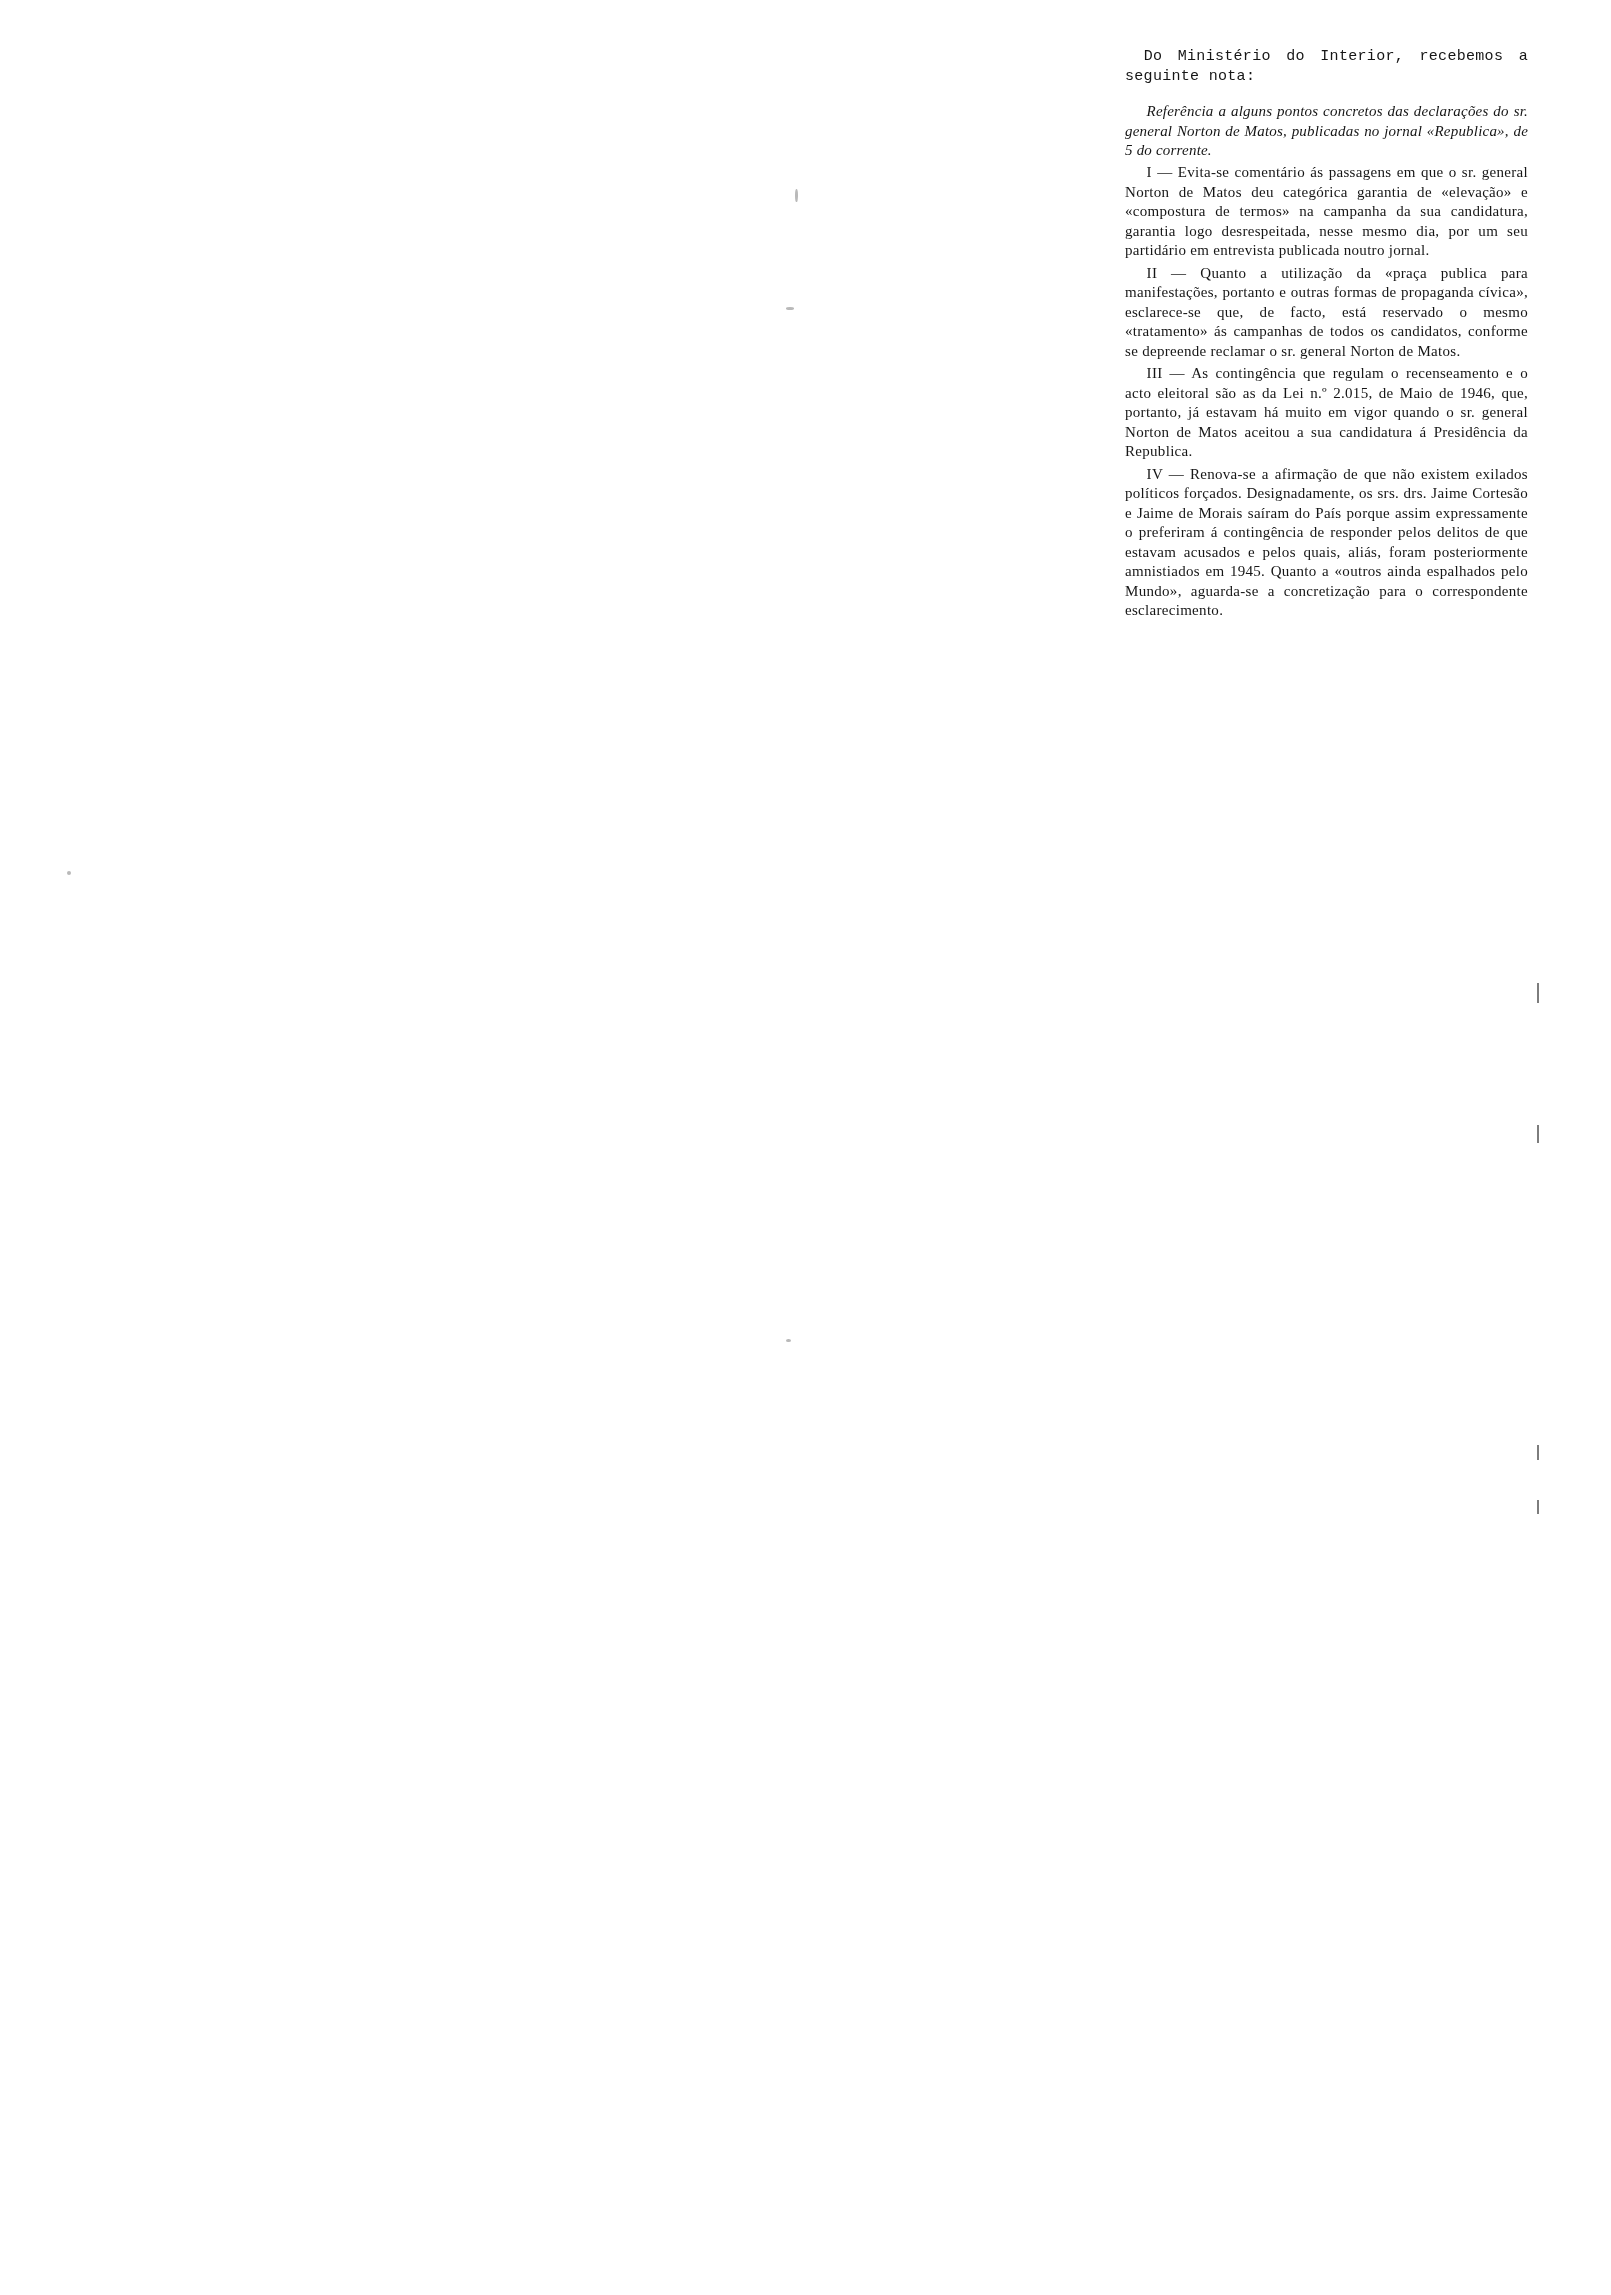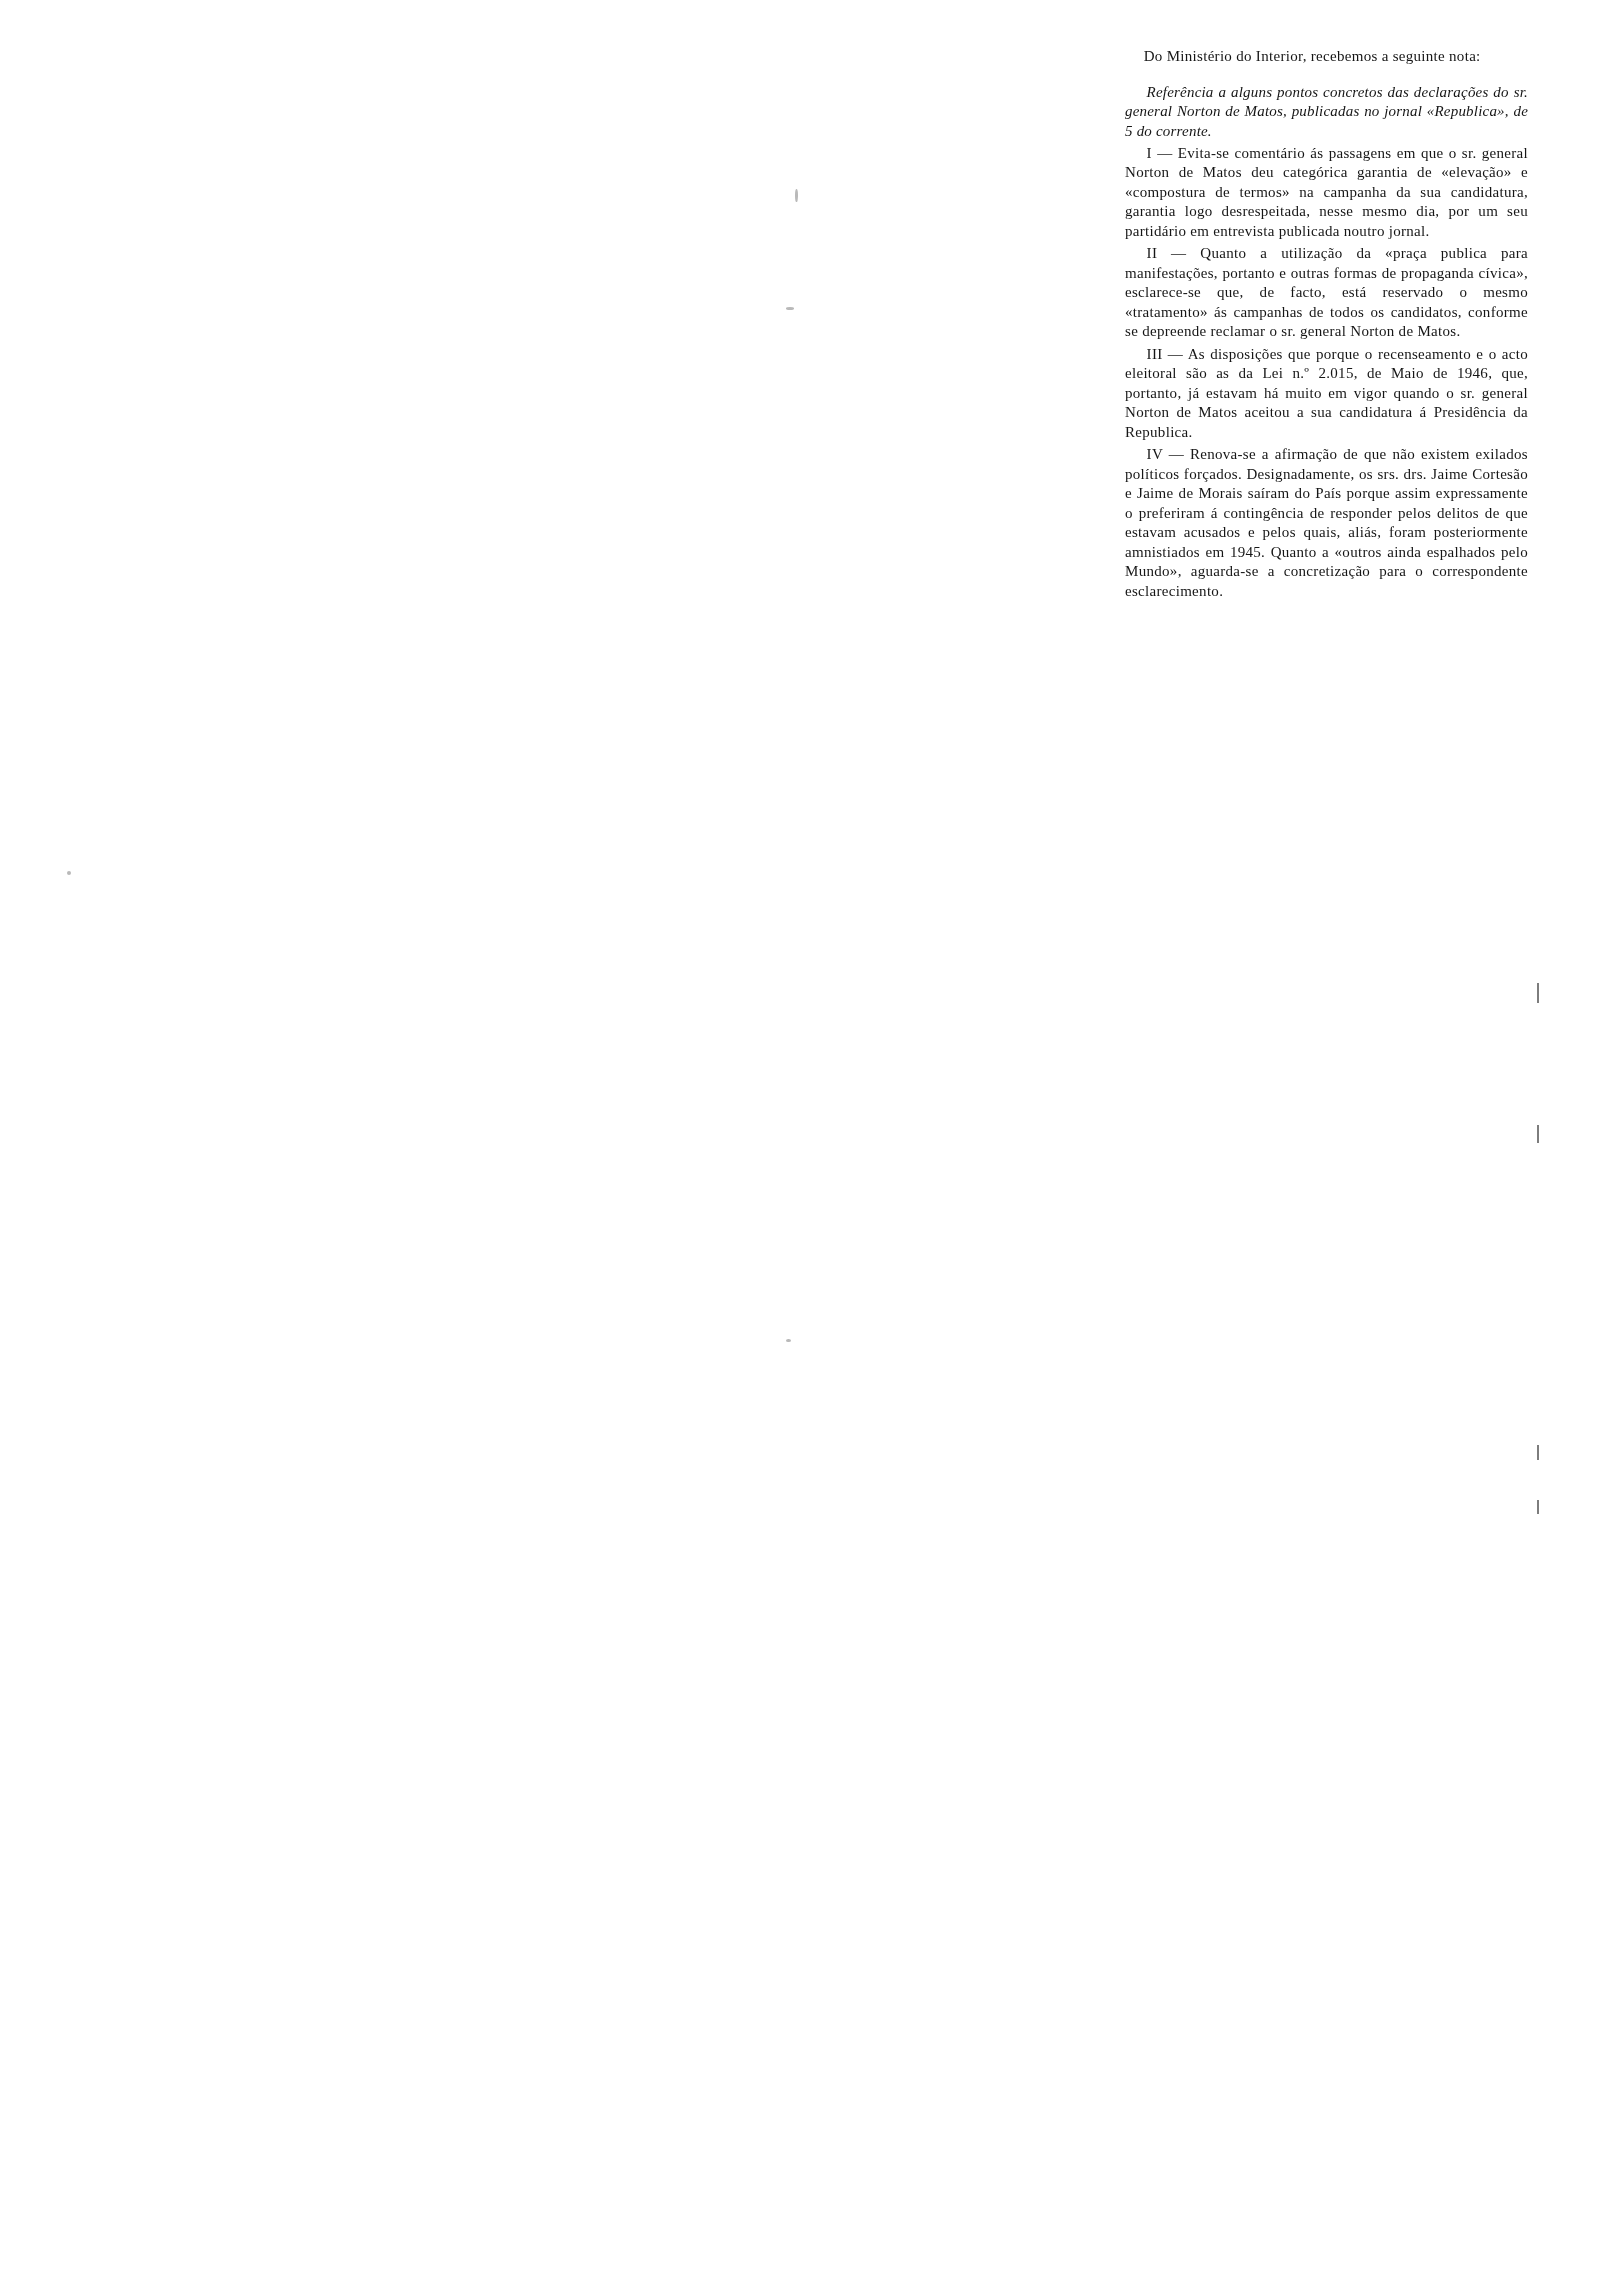--- a/index.html
+++ b/index.html
@@ -94,20 +94,21 @@
     line-height: 1.30;
     letter-spacing: 0.3px;
     color: #161616;
   }
   .body-col p {
     margin: 0 0 2.9px 0;
     text-indent: 21.6px;
   }
   .body-col p.intro {
     text-indent: 18.7px;
+    font-family: Liberation Mono, monospace;
   }
   .body-col p.ital {
     font-style: italic;
     letter-spacing: 0.2px;
     margin-top: 16px;
   }
 
   
   .tick {
     position: absolute;
@@ -124,21 +125,21 @@
 <div class="speck" style="left:786px; top:1339px; width:4.9px; height:3.4px;"></div>
 
 <div class="clipping">
 
 
   <div class="body-col">
     <p class="intro">Do Ministério do Interior, recebemos a seguinte nota:</p>
     <p class="ital">Referência a alguns pontos concretos das declarações do sr. general Norton de Matos, publicadas no jornal «Republica», de 5 do corrente.</p>
     <p>I — Evita-se comentário ás passagens em que o sr. general Norton de Matos deu categórica garantia de «elevação» e «compostura de termos» na campanha da sua candidatura, garantia logo desrespeitada, nesse mesmo dia, por um seu partidário em entrevista publicada noutro jornal.</p>
     <p>II — Quanto a utilização da «praça publica para manifestações, portanto e outras formas de propaganda cívica», esclarece-se que, de facto, está reservado o mesmo «tratamento» ás campanhas de todos os candidatos, conforme se depreende reclamar o sr. general Norton de Matos.</p>
-    <p>III — As disposições que porque o recenseamento e o acto eleitoral são as da Lei n.º 2.015, de Maio de 1946, que, portanto, já estavam há muito em vigor quando o sr. general Norton de Matos aceitou a sua candidatura á Presidência da Republica.</p>
+    <p>III — As contingência que regulam o recenseamento e o acto eleitoral são as da Lei n.º 2.015, de Maio de 1946, que, portanto, já estavam há muito em vigor quando o sr. general Norton de Matos aceitou a sua candidatura á Presidência da Republica.</p>
     <p>IV — Renova-se a afirmação de que não existem exilados políticos forçados. Designadamente, os srs. drs. Jaime Cortesão e Jaime de Morais saíram do País porque assim expressamente o preferiram á contingência de responder pelos delitos de que estavam acusados e pelos quais, aliás, foram posteriormente amnistiados em 1945. Quanto a «outros ainda espalhados pelo Mundo», aguarda-se a concretização para o correspondente esclarecimento.</p>
   </div>
 
   <div class="tick" style="left:412px; top:936px; height:19.7px;"></div>
   <div class="tick" style="left:412px; top:1078px; height:17.7px;"></div>
   <div class="tick" style="left:412px; top:1398px; height:14.7px;"></div>
   <div class="tick" style="left:412px; top:1453px; height:13.8px;"></div>
 </div>
 
 

